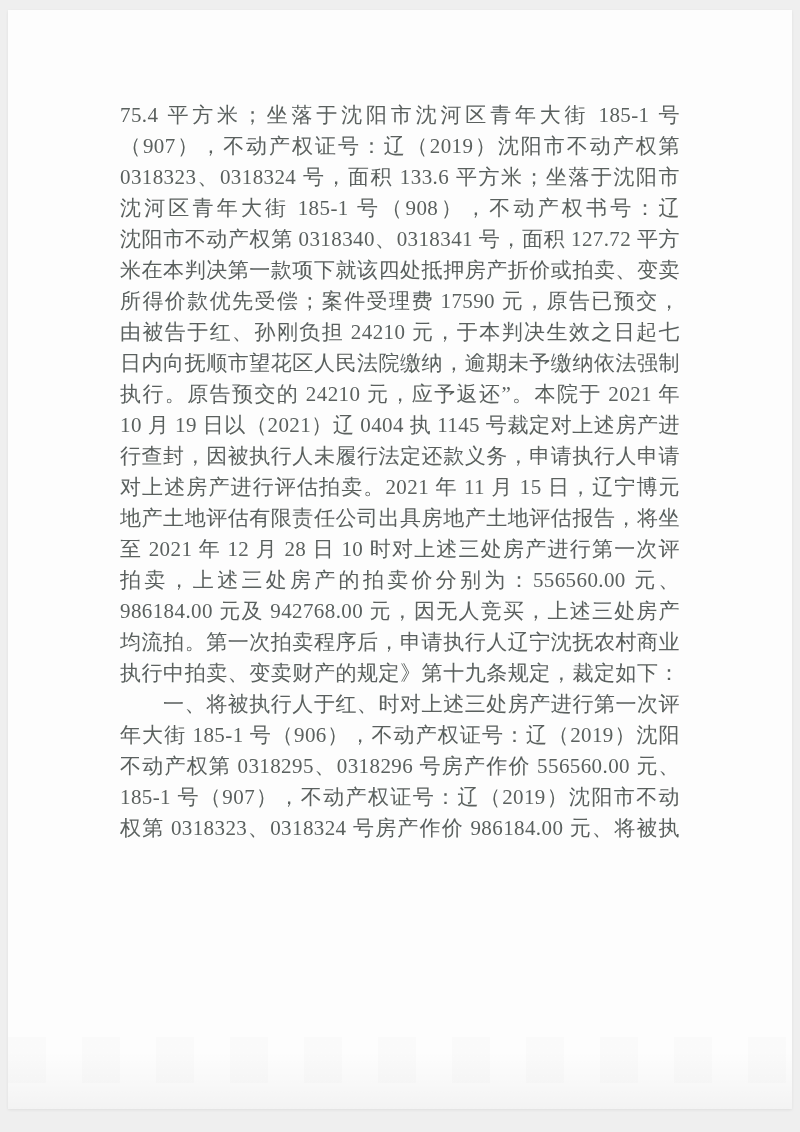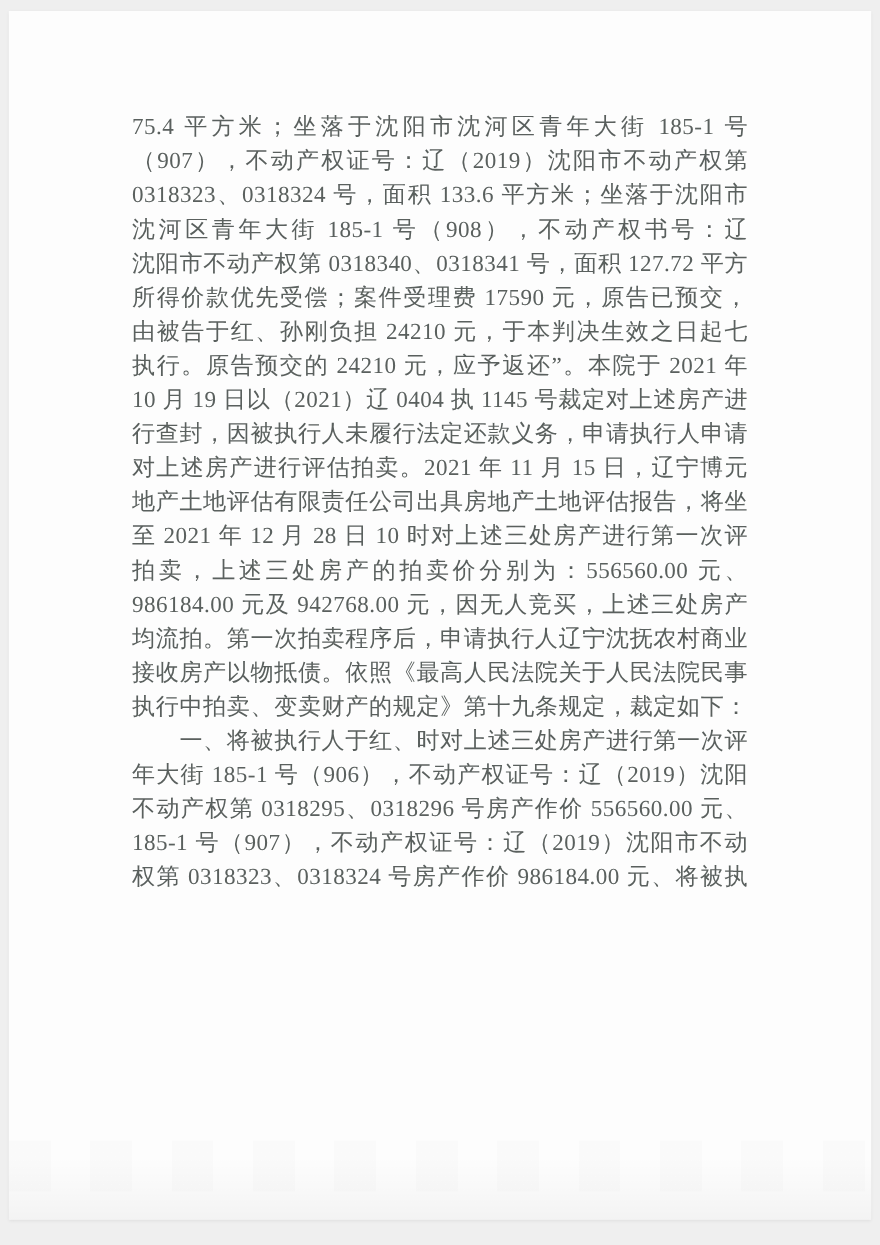--- a/index.html
+++ b/index.html
@@ -70,32 +70,33 @@
 </head>
 <body>
 
 <div class="page">
   <div class="text-block" id="lines-container">
       <div class="line">75.4 平方米；坐落于沈阳市沈河区青年大街 185-1 号</div>
       <div class="line">（907），不动产权证号：辽（2019）沈阳市不动产权第</div>
       <div class="line">0318323、0318324 号，面积 133.6 平方米；坐落于沈阳市</div>
       <div class="line">沈河区青年大街 185-1 号（908），不动产权书号：辽（2019）</div>
       <div class="line">沈阳市不动产权第 0318340、0318341 号，面积 127.72 平方</div>
+      <div class="line">米在本判决第一款项下就该四处抵押房产折价或拍卖、变卖</div>
       <div class="line">所得价款优先受偿；案件受理费 17590 元，原告已预交，</div>
       <div class="line">由被告于红、孙刚负担 24210 元，于本判决生效之日起七</div>
+      <div class="line">日内向抚顺市望花区人民法院缴纳，逾期未予缴纳依法强制</div>
       <div class="line">执行。原告预交的 24210 元，应予返还”。本院于 2021 年</div>
       <div class="line">10 月 19 日以（2021）辽 0404 执 1145 号裁定对上述房产进</div>
       <div class="line">行查封，因被执行人未履行法定还款义务，申请执行人申请</div>
       <div class="line">对上述房产进行评估拍卖。2021 年 11 月 15 日，辽宁博元房</div>
       <div class="line">地产土地评估有限责任公司出具房地产土地评估报告，将坐</div>
       <div class="line">至 2021 年 12 月 28 日 10 时对上述三处房产进行第一次评估</div>
       <div class="line">拍卖，上述三处房产的拍卖价分别为：556560.00 元、</div>
       <div class="line">986184.00 元及 942768.00 元，因无人竞买，上述三处房产</div>
       <div class="line">均流拍。第一次拍卖程序后，申请执行人辽宁沈抚农村商业</div>
-      <div class="line">接收房产以物抵债。依照《最高人民法院关于人民法院民事</div>
       <div class="line">执行中拍卖、变卖财产的规定》第十九条规定，裁定如下：</div>
       <div class="line">　　一、将被执行人于红、时对上述三处房产进行第一次评估</div>
       <div class="line">年大街 185-1 号（906），不动产权证号：辽（2019）沈阳市</div>
       <div class="line">不动产权第 0318295、0318296 号房产作价 556560.00 元、</div>
       <div class="line">185-1 号（907），不动产权证号：辽（2019）沈阳市不动产</div>
       <div class="line">权第 0318323、0318324 号房产作价 986184.00 元、将被执</div>
     </div>
   <div class="mid-shade"></div>
   <div class="bottom-shade"></div>
 </div>

